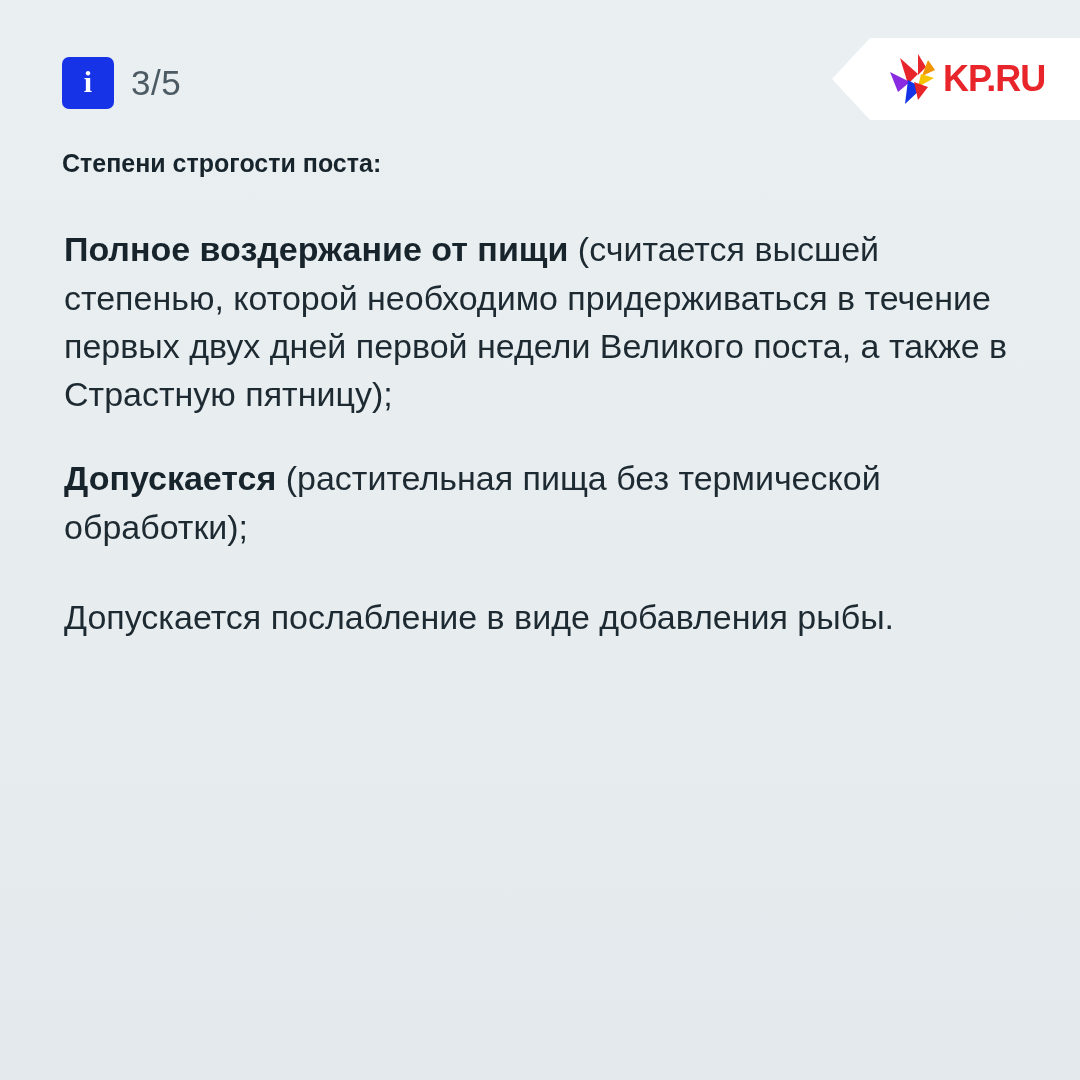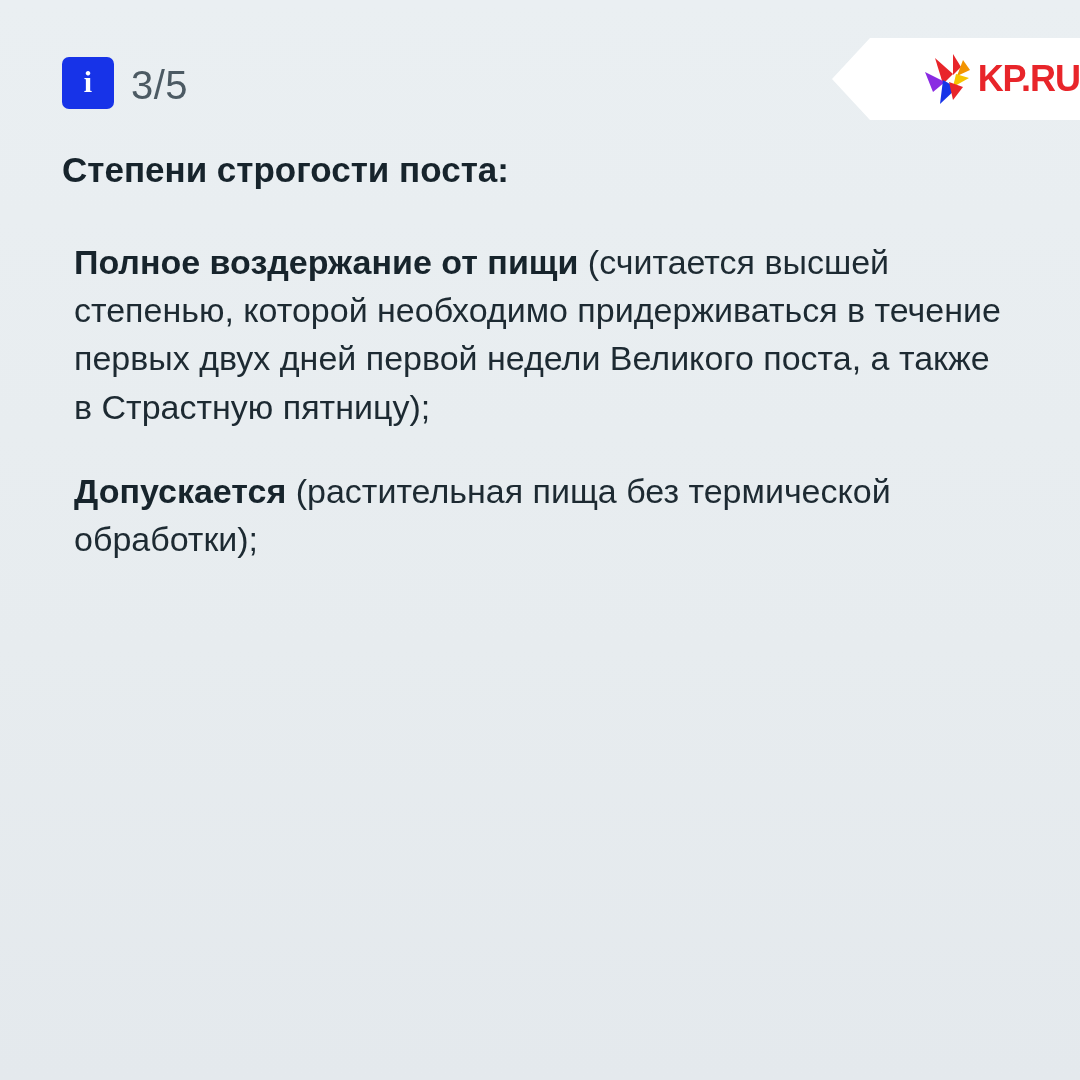--- a/index.html
+++ b/index.html
@@ -51,40 +51,39 @@
     font-weight: bold;
     font-family: "Liberation Serif", serif;
     line-height: 1;
     transform: translateY(-1px);
   }
 
   .counter {
     position: absolute;
     left: 131px;
     top: 63px;
-    font-size: 40px;
+    font-size: 35px;
     color: #4c5a63;
     letter-spacing: 0.5px;
     font-family: "Liberation Sans", sans-serif;
   }
 
   
   .logo-block {
     position: absolute;
     right: 0;
     top: 38px;
     width: 248px;
     height: 82px;
     background: #ffffff;
     clip-path: polygon(38px 0, 100% 0, 100% 100%, 38px 100%, 0 50%);
     display: flex;
     align-items: center;
     padding-left: 56px;
     box-sizing: border-box;
-    justify-content: flex-end;
   }
   .logo-star {
     width: 48px;
     height: 50px;
     position: relative;
     margin-right: 7px;
     flex: 0 0 auto;
   }
   .logo-text {
     font-size: 36px;
@@ -96,32 +95,32 @@
 
   
   .content {
     position: absolute;
     left: 62px;
     top: 148px;
     width: 948px;
   }
 
   .lead {
-    font-size: 35px;
+    font-size: 25px;
     font-weight: bold;
     color: #17242c;
     margin: 0 0 46px 0;
     line-height: 1.25;
   }
 
   .para {
     font-size: 34px;
     line-height: 1.42;
     color: #1d2a32;
-    margin: 0 0 36px 12px;
+    margin: 0 0 36px 2px;
   }
   .para:last-child { margin-bottom: 0; }
 
   .para b {
     font-weight: bold;
     color: #17242c;
   }
 
   .para.plain {
     margin-top: 42px;
@@ -163,15 +162,16 @@
     <p class="para">
       <b>Полное воздержание от пищи</b><span> (считается высшей степенью, которой необходимо придерживаться в течение первых двух дней первой недели Великого поста, а также в Страстную пятницу);</span>
     </p>
 
     <p class="para">
       <b>Допускается</b><span> (растительная пища без термической обработки);</span>
     </p>
 
 
 
+    <p class="para plain">Допускается послабление в виде добавления рыбы.</p>
 
   </div>
 </div>
 
 </body></html>

